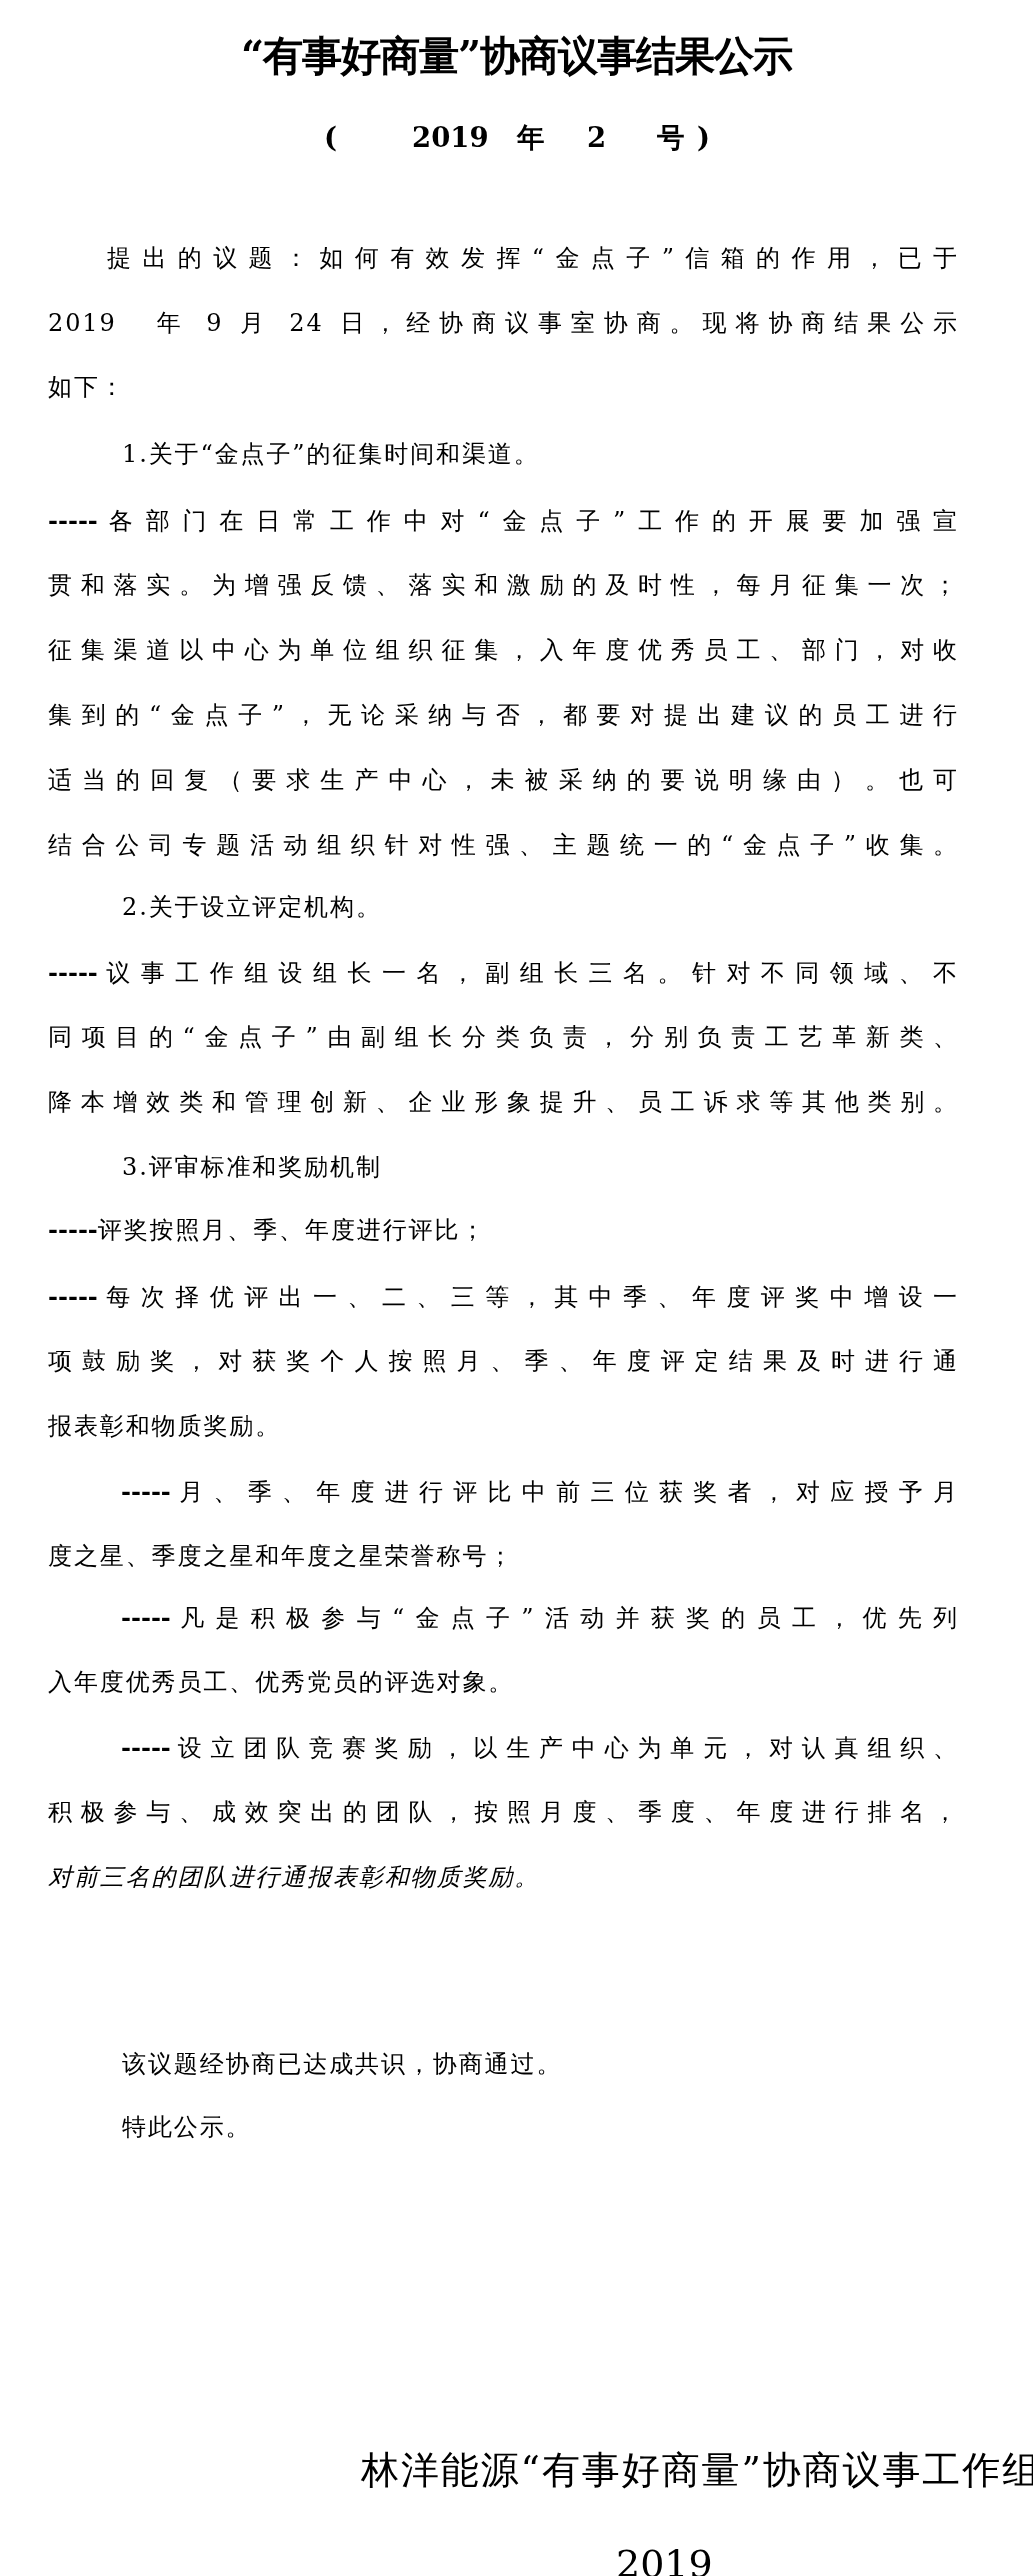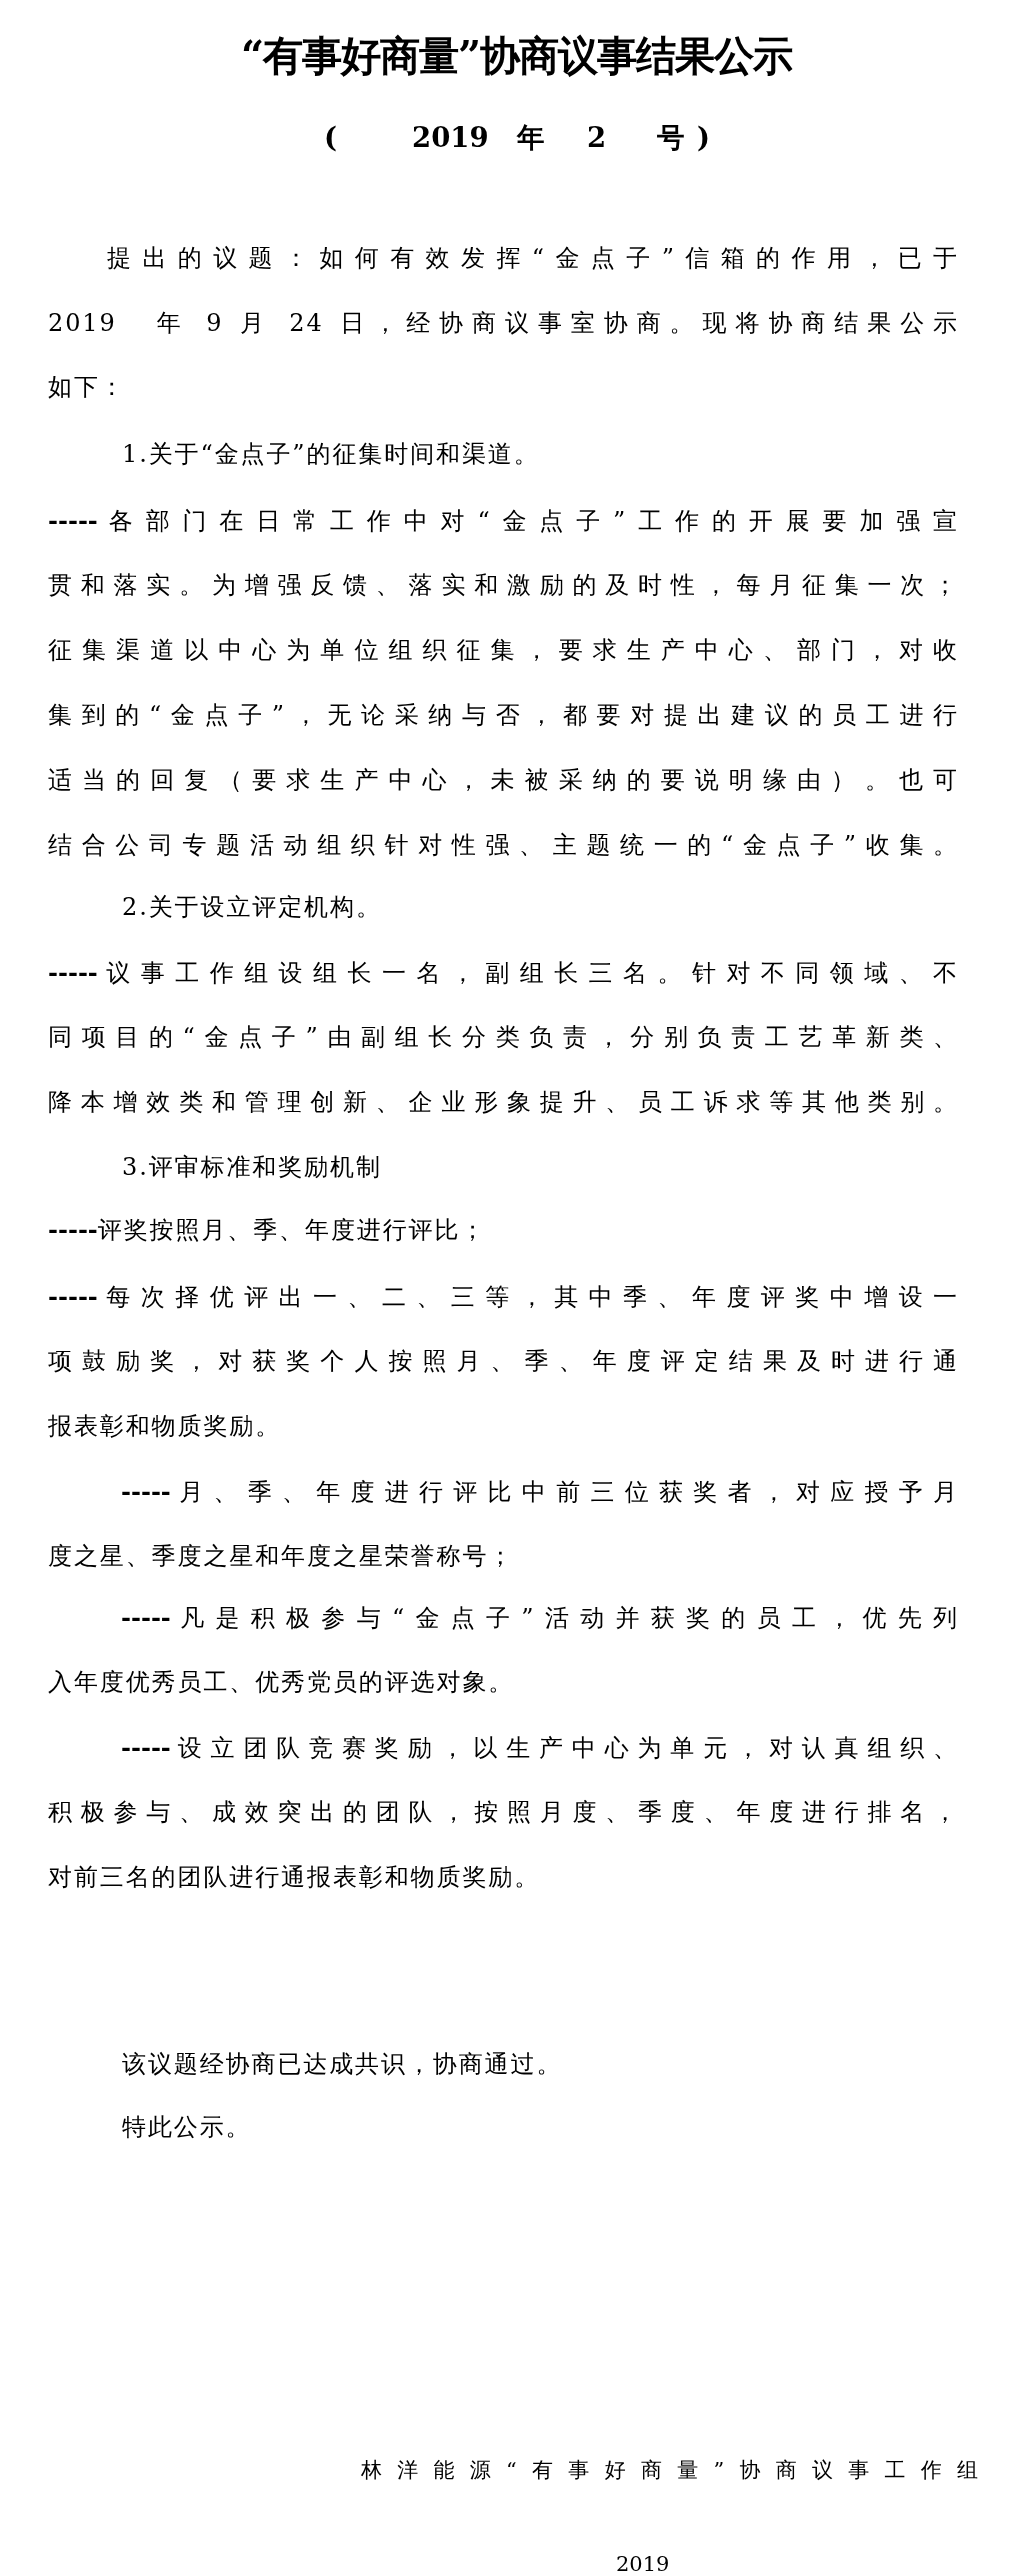--- a/index.html
+++ b/index.html
@@ -62,21 +62,21 @@
     }
     .dash {
       display: inline-block;
       letter-spacing: 0;
       font-weight: bold;
     }
     .sig {
       position: absolute;
       height: 37px;
       line-height: 37px;
-      font-size: 21px;
+      font-size: 38px;
       white-space: pre;
       letter-spacing: 1.9px;
     }
   </style>
 </head>
 <body>
 
 <div class="page">
 
   <div class="title">“有事好商量”协商议事结果公示</div>
@@ -92,21 +92,21 @@
 
   <div class="line" style="left:107px;top:240px;width:852px;text-align:justify;text-align-last:justify;">提出的议题：如何有效发挥“金点子”信箱的作用，已于</div>
   <div class="line justify" style="left:48px;top:305px;">2019　年 9 月 24 日，经协商议事室协商。现将协商结果公示</div>
   <div class="line" style="left:48px;top:369px;">如下：</div>
 
   <div class="line" style="left:122px;top:436px;">1.关于“金点子”的征集时间和渠道。</div>
   <div class="line justify" style="left:48px;top:502px;">
     <span class="dash">-----</span><span>各部门在日常工作中对“金点子”工作的开展要加强宣</span>
   </div>
   <div class="line justify" style="left:48px;top:567px;">贯和落实。为增强反馈、落实和激励的及时性，每月征集一次；</div>
-  <div class="line justify" style="left:48px;top:632px;">征集渠道以中心为单位组织征集，要求生产中心、部门，对收</div>
+  <div class="line justify" style="left:48px;top:632px;">征集渠道以中心为单位组织征集，入年度优秀员工、部门，对收</div>
   <div class="line justify" style="left:48px;top:697px;">集到的“金点子”，无论采纳与否，都要对提出建议的员工进行</div>
   <div class="line justify" style="left:48px;top:762px;">适当的回复（要求生产中心，未被采纳的要说明缘由）。也可</div>
   <div class="line justify" style="left:48px;top:827px;">结合公司专题活动组织针对性强、主题统一的“金点子”收集。</div>
 
   <div class="line" style="left:122px;top:889px;">2.关于设立评定机构。</div>
   <div class="line justify" style="left:48px;top:954px;">
     <span class="dash">-----</span><span>议事工作组设组长一名，副组长三名。针对不同领域、不</span>
   </div>
   <div class="line justify" style="left:48px;top:1019px;">同项目的“金点子”由副组长分类负责，分别负责工艺革新类、</div>
   <div class="line justify" style="left:48px;top:1084px;">降本增效类和管理创新、企业形象提升、员工诉求等其他类别。</div>
@@ -130,21 +130,21 @@
 
   <div class="line" style="left:121px;top:1599px;width:838px;text-align:justify;text-align-last:justify;">
     <span class="dash">-----</span><span>凡是积极参与“金点子”活动并获奖的员工，优先列</span>
   </div>
   <div class="line" style="left:48px;top:1664px;">入年度优秀员工、优秀党员的评选对象。</div>
 
   <div class="line" style="left:121px;top:1729px;width:838px;text-align:justify;text-align-last:justify;">
     <span class="dash">-----</span><span>设立团队竞赛奖励，以生产中心为单元，对认真组织、</span>
   </div>
   <div class="line justify" style="left:48px;top:1794px;">积极参与、成效突出的团队，按照月度、季度、年度进行排名，</div>
-  <div class="line" style="left:48px;top:1859px;">对前三名的团队进行通报表彰和物质奖励。</div>
+  <div class="line" style="left:48px;top:1859px;font-style:italic;">对前三名的团队进行通报表彰和物质奖励。</div>
 
   <div class="line" style="left:122px;top:2046px;">该议题经协商已达成共识，协商通过。</div>
   <div class="line" style="left:122px;top:2109px;">特此公示。</div>
 
   <div class="sig" style="left:361px;top:2452px;width:619px;text-align:justify;text-align-last:justify;">林洋能源“有事好商量”协商议事工作组</div>
 
   <div class="sig" style="left:0;top:2509px;width:1033px;">
     <span style="position:absolute;left:616px;letter-spacing:0;">2019</span>
     
     

